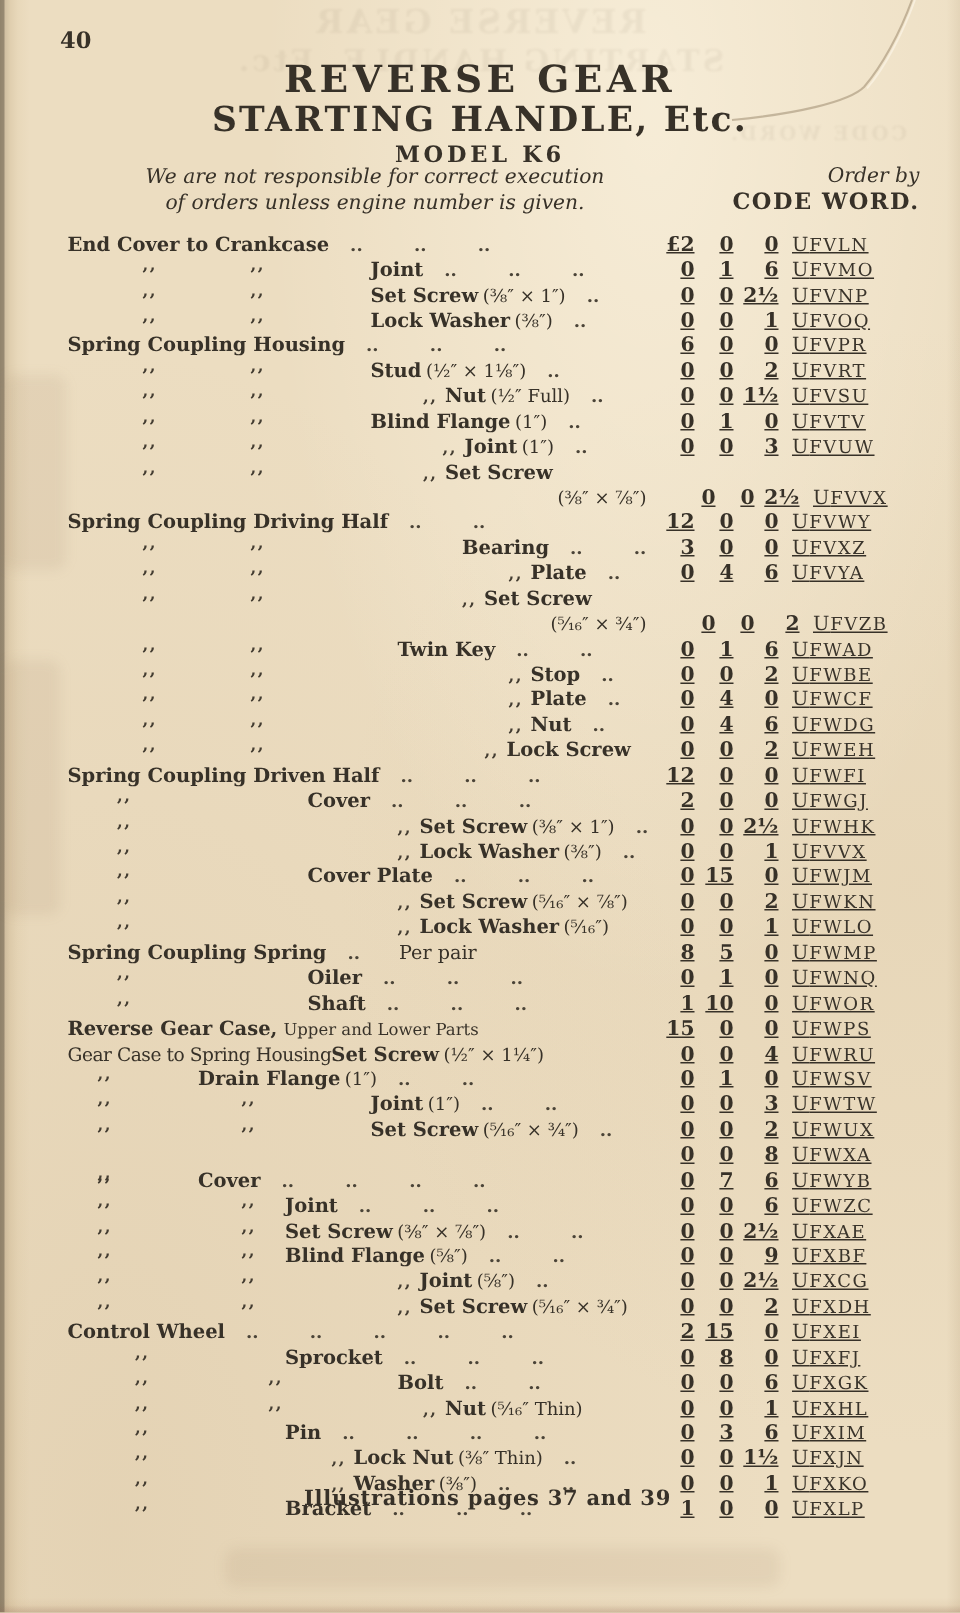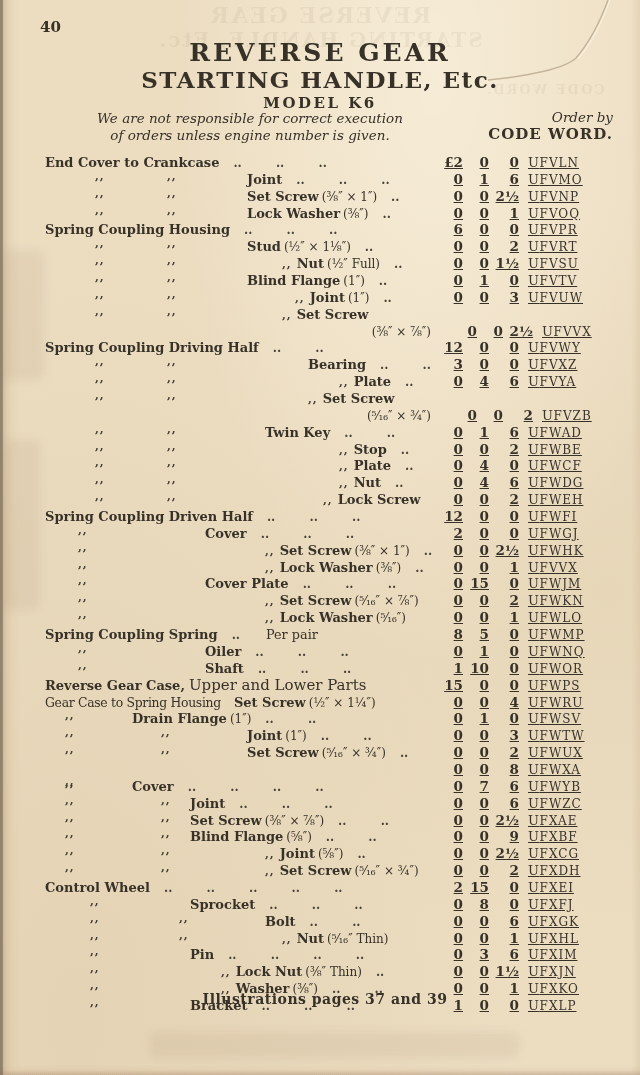--- a/index.html
+++ b/index.html
@@ -49,22 +49,22 @@
   .lbl{display:inline-block;}
   .i0 .lbl{padding-left:0}    .i1 .lbl{padding-left:87px}
   .i2 .lbl{padding-left:145px}.i3 .lbl{padding-left:160px}
   .i4 .lbl{padding-left:176px}.i5 .lbl{padding-left:202px}
   .i6 .lbl{padding-left:220px}.i7 .lbl{padding-left:237px}
   .i8 .lbl{padding-left:250px}.i9 .lbl{padding-left:263px}
   .i10 .lbl{padding-left:278px}.i11 .lbl{padding-left:294px}
   .b{font-weight:bold;font-size:13px;}
   .pre{margin-right:5px;}
   .sz{font-size:12px;margin-left:3px;}
-  .pb{font-size:12.4px;letter-spacing:-0.3px;margin-right:13px;}
-  .pa{font-size:15px;margin-left:4px;}
+  .pb{font-size:12.4px;letter-spacing:-0.3px;margin-right:0;}
+  .pa{font-size:11px;margin-left:4px;}
   .dots{font-weight:bold;font-size:12px;margin-left:14px;word-spacing:30px;white-space:pre;color:#4a4337;}
   .unit{font-size:12.8px;margin-left:26px;}
   .cont .lbl-cell{text-align:right;padding-right:14px;}
   .cont .lbl{padding-left:0;}
   .p{flex:none;text-align:right;font-weight:bold;font-size:13.5px;}
   .p-l{width:32px}.p-s{width:26px}.p-d{width:30px}
   .code{flex:none;padding-left:9px;letter-spacing:.6px;color:#3a342b;}
   .code .cap{font-size:13px;font-weight:normal;}
   .code .rest{font-size:12px;font-weight:normal;letter-spacing:1px;}
   .footer{position:absolute;left:45px;top:991px;width:560px;text-align:center;

